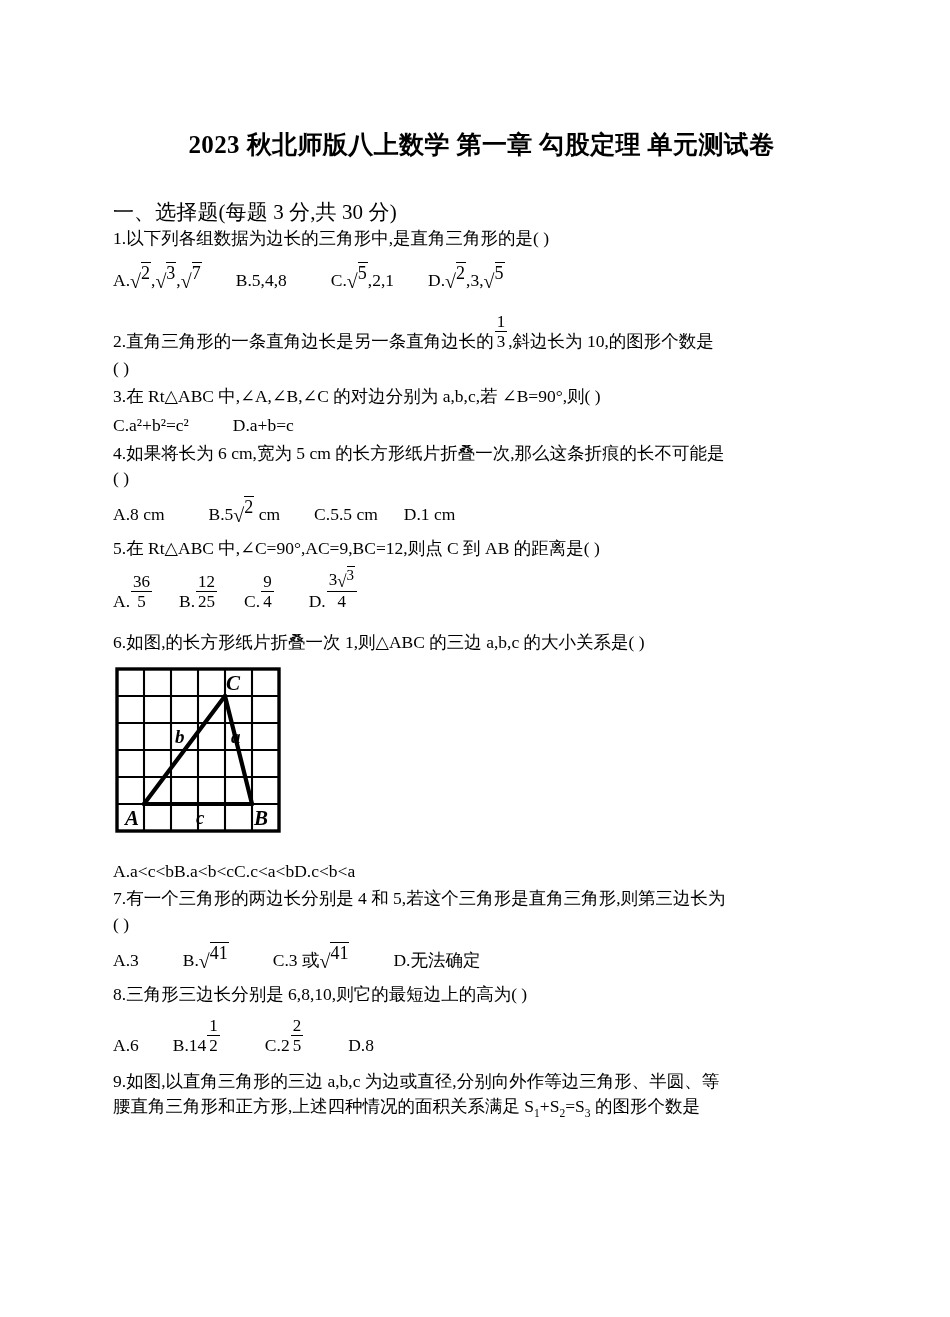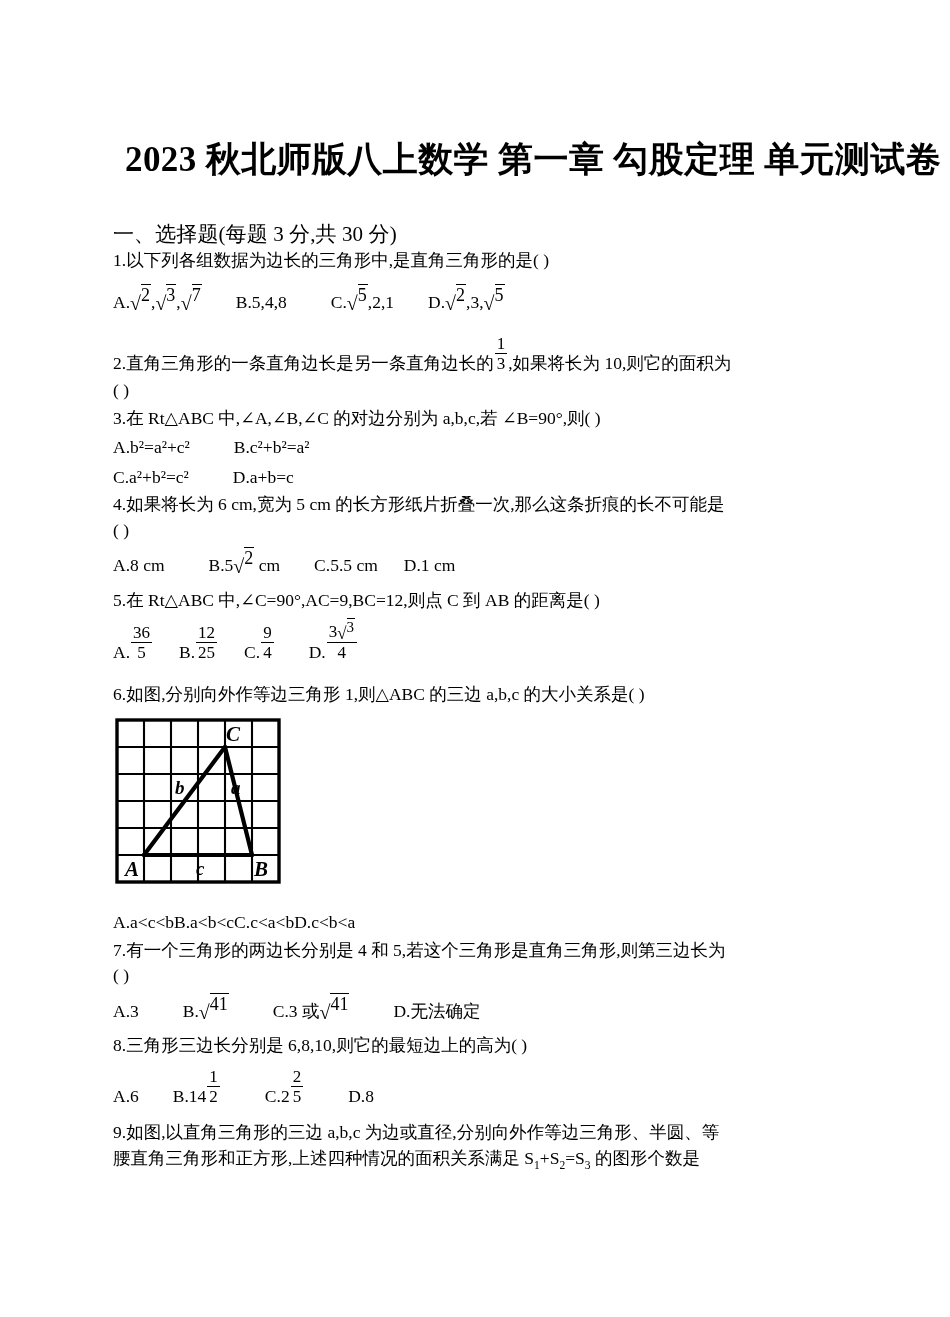--- a/index.html
+++ b/index.html
@@ -18,24 +18,24 @@
   .page {
     position: absolute;
     left: 113px;
     top: 0;
     width: 737px;
     height: 1317px;
   }
   .doc-title {
     font-family: "Liberation Serif", "DejaVu Serif", serif;
     font-weight: bold;
-    font-size: 35px;
+    font-size: 25px;
     text-align: center;
     letter-spacing: 0.4px;
-    margin: 12px;
+    margin: 4px;
     padding-top: 124px;
     white-space: nowrap;
   }
   .section-head {
     font-weight: normal;
     font-size: 21px;
     margin-top: 37px;
     letter-spacing: 0.1px;
   }
   .q {
@@ -121,47 +121,46 @@
   <div class="section-head">一、选择题(每题 3 分,共 30 分)</div>
 
   <div class="q q-tight">
     <span>1.</span><span>以下列各组数据为边长的三角形中,是直角三角形的是(      )</span>
   </div>
   <div class="opts gap-md opts-wrap">
     <span><span>A.</span><span class="rad"><span class="sign">√</span><span class="rand">2</span></span>,<span class="rad"><span class="sign">√</span><span class="rand">3</span></span>,<span class="rad"><span class="sign">√</span><span class="rand">7</span></span></span><span class="opt-sp2"></span><span>B.5,4,8</span><span class="opt-sp1"></span><span><span>C.</span><span class="rad"><span class="sign">√</span><span class="rand">5</span></span><span>,2,1</span></span><span class="opt-sp2"></span><span><span>D.</span><span class="rad"><span class="sign">√</span><span class="rand">2</span></span><span>,3,</span><span class="rad"><span class="sign">√</span><span class="rand">5</span></span></span>
   </div>
 
   <div class="q" style="margin-top:26px">
-    <span>2.</span><span>直角三角形的一条直角边长是另一条直角边长的</span><span class="frac"><span class="num">1</span><span class="den">3</span></span><span>,如果将长为 10,则它的面积为</span>
+    <span>2.</span><span>直角三角形的一条直角边长是另一条直角边长的</span><span class="frac"><span class="num">1</span><span class="den">3</span></span><span>,斜边长为 10,的图形个数是</span>
   </div>
   <div class="q q-tight">(   )</div>
 
   <div class="q">
     <span>3.</span><span>在 Rt△ABC 中,∠A,∠B,∠C 的对边分别为 a,b,c,若 ∠B=90°,则(     )</span>
   </div>
-  <div class="opts"><span>A.b²=a²+c²</span><span class="opt-sp1"></span><span>B.c²+b²=a²</span></div>
   <div class="opts"><span>C.a²+b²=c²</span><span class="opt-sp1"></span><span>D.a+b=c</span></div>
 
   <div class="q">
     <span>4.</span><span>如果将长为 6 cm,宽为 5 cm 的长方形纸片折叠一次,那么这条折痕的长不可能是</span>
   </div>
   <div class="q q-tight">(    )</div>
   <div class="opts gap-sm opts-wrap">
     <span>A.8 cm</span><span class="opt-sp1"></span><span><span>B.5</span><span class="rad"><span class="sign">√</span><span class="rand">2</span></span><span> cm</span></span><span class="opt-sp2"></span><span>C.5.5 cm</span><span class="opt-sp3"></span><span>D.1 cm</span>
   </div>
 
   <div class="q gap-sm">
     <span>5.</span><span>在 Rt△ABC 中,∠C=90°,AC=9,BC=12,则点 C 到 AB 的距离是(     )</span>
   </div>
   <div class="opts gap-md opts-wrap">
     <span><span>A.</span><span class="frac"><span class="num">36</span><span class="den">5</span></span></span><span class="opt-sp3"></span><span><span>B.</span><span class="frac"><span class="num">12</span><span class="den">25</span></span></span><span class="opt-sp3"></span><span><span>C.</span><span class="frac"><span class="num">9</span><span class="den">4</span></span></span><span class="opt-sp2"></span><span><span>D.</span><span class="frac"><span class="num"><span>3</span><span class="rad"><span class="sign" style="font-size:17px">√</span><span class="rand" style="top:-5px;font-size:15px">3</span></span></span><span class="den">4</span></span></span>
   </div>
 
   <div class="q gap-md">
-    <span>6.</span><span>如图,分别向外作等边三角形 1,则△ABC 的三边 a,b,c 的大小关系是(     )</span>
+    <span>6.</span><span>如图,的长方形纸片折叠一次 1,则△ABC 的三边 a,b,c 的大小关系是(     )</span>
   </div>
 
   <div class="fig-wrap">
     <svg width="172" height="172" viewBox="0 0 172 172">
       <rect x="3" y="3" width="162" height="162" fill="#ffffff" stroke="#000000" stroke-width="3.4"></rect>
       <g stroke="#000000" stroke-width="2.1">
         <line x1="30" y1="3" x2="30" y2="165"></line>
         <line x1="57" y1="3" x2="57" y2="165"></line>
         <line x1="84" y1="3" x2="84" y2="165"></line>
         <line x1="111" y1="3" x2="111" y2="165"></line>

